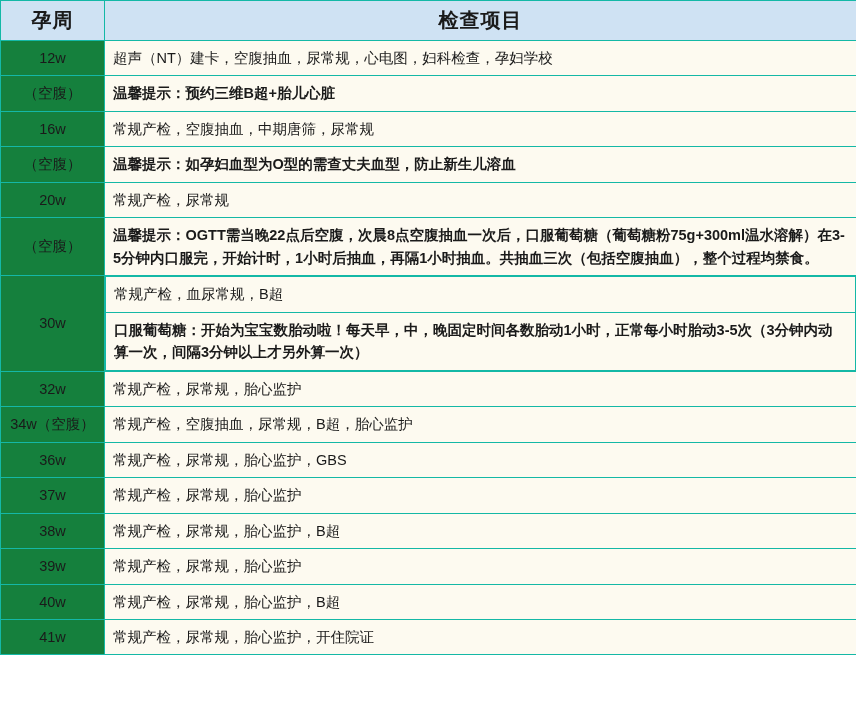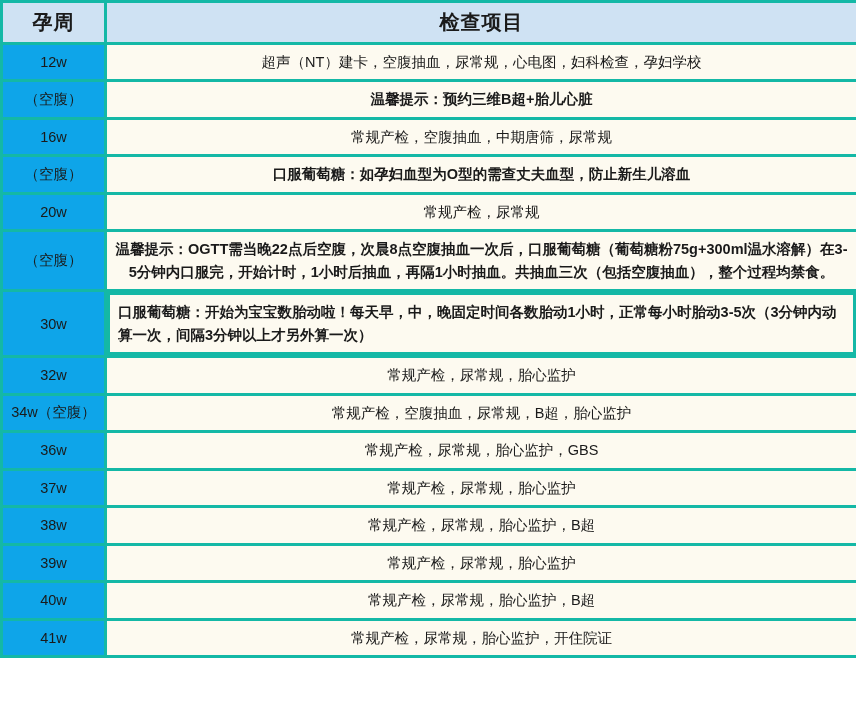--- a/index.html
+++ b/index.html
@@ -16,41 +16,41 @@
   #schedule-table {
     border-collapse: collapse;
     table-layout: fixed;
     width: 856px;
   }
   #schedule-table col.col-week { width: 104px; }
   #schedule-table col.col-items { width: 752px; }
 
   #schedule-table th,
   #schedule-table td {
-    border: 3px solid #14b8a6;
+    border: 1px solid #14b8a6;
     vertical-align: middle;
   }
   thead th {
     background: #cfe2f3;
     font-size: 20px;
     font-weight: bold;
     text-align: center;
     padding: 6px 4px;
     letter-spacing: 1px;
   }
   td.week-cell {
-    background: #0ea5e9;
+    background: #15803d;
     text-align: center;
     font-size: 14.5px;
     padding: 5px 2px;
     white-space: nowrap;
   }
   td.item-cell {
     background: #fdfaf0;
-    text-align: center;
+    text-align: left;
     font-size: 14.5px;
     padding: 6px 8px;
     line-height: 1.55;
   }
   td.item-cell.tip {
     font-weight: bold;
   }
   td.item-cell.plain {
     font-weight: normal;
   }
@@ -101,35 +101,38 @@
       <tr>
         <td class="week-cell">（空腹）</td>
         <td class="item-cell tip">温馨提示：预约三维B超+胎儿心脏</td>
       </tr>
       <tr>
         <td class="week-cell">16w</td>
         <td class="item-cell plain">常规产检，空腹抽血，中期唐筛，尿常规</td>
       </tr>
       <tr>
         <td class="week-cell">（空腹）</td>
-        <td class="item-cell tip">口服葡萄糖：如孕妇血型为O型的需查丈夫血型，防止新生儿溶血</td>
+        <td class="item-cell tip">温馨提示：如孕妇血型为O型的需查丈夫血型，防止新生儿溶血</td>
       </tr>
       <tr>
         <td class="week-cell">20w</td>
         <td class="item-cell plain">常规产检，尿常规</td>
       </tr>
       <tr>
         <td class="week-cell">（空腹）</td>
         <td class="item-cell tip">温馨提示：OGTT需当晚22点后空腹，次晨8点空腹抽血一次后，口服葡萄糖（葡萄糖粉75g+300ml温水溶解）在3-5分钟内口服完，开始计时，1小时后抽血，再隔1小时抽血。共抽血三次（包括空腹抽血），整个过程均禁食。</td>
       </tr>
       <tr>
         <td class="week-cell">30w</td>
         <td class="nested-host">
           <table class="nested-table">
             <tbody>
+              <tr>
+                <td class="plain">常规产检，血尿常规，B超</td>
+              </tr>
               <tr>
                 <td class="tip">口服葡萄糖：开始为宝宝数胎动啦！每天早，中，晚固定时间各数胎动1小时，正常每小时胎动3-5次（3分钟内动算一次，间隔3分钟以上才另外算一次）</td>
               </tr>
             </tbody>
           </table>
         </td>
       </tr>
       <tr>
         <td class="week-cell">32w</td>
         <td class="item-cell plain">常规产检，尿常规，胎心监护</td>

